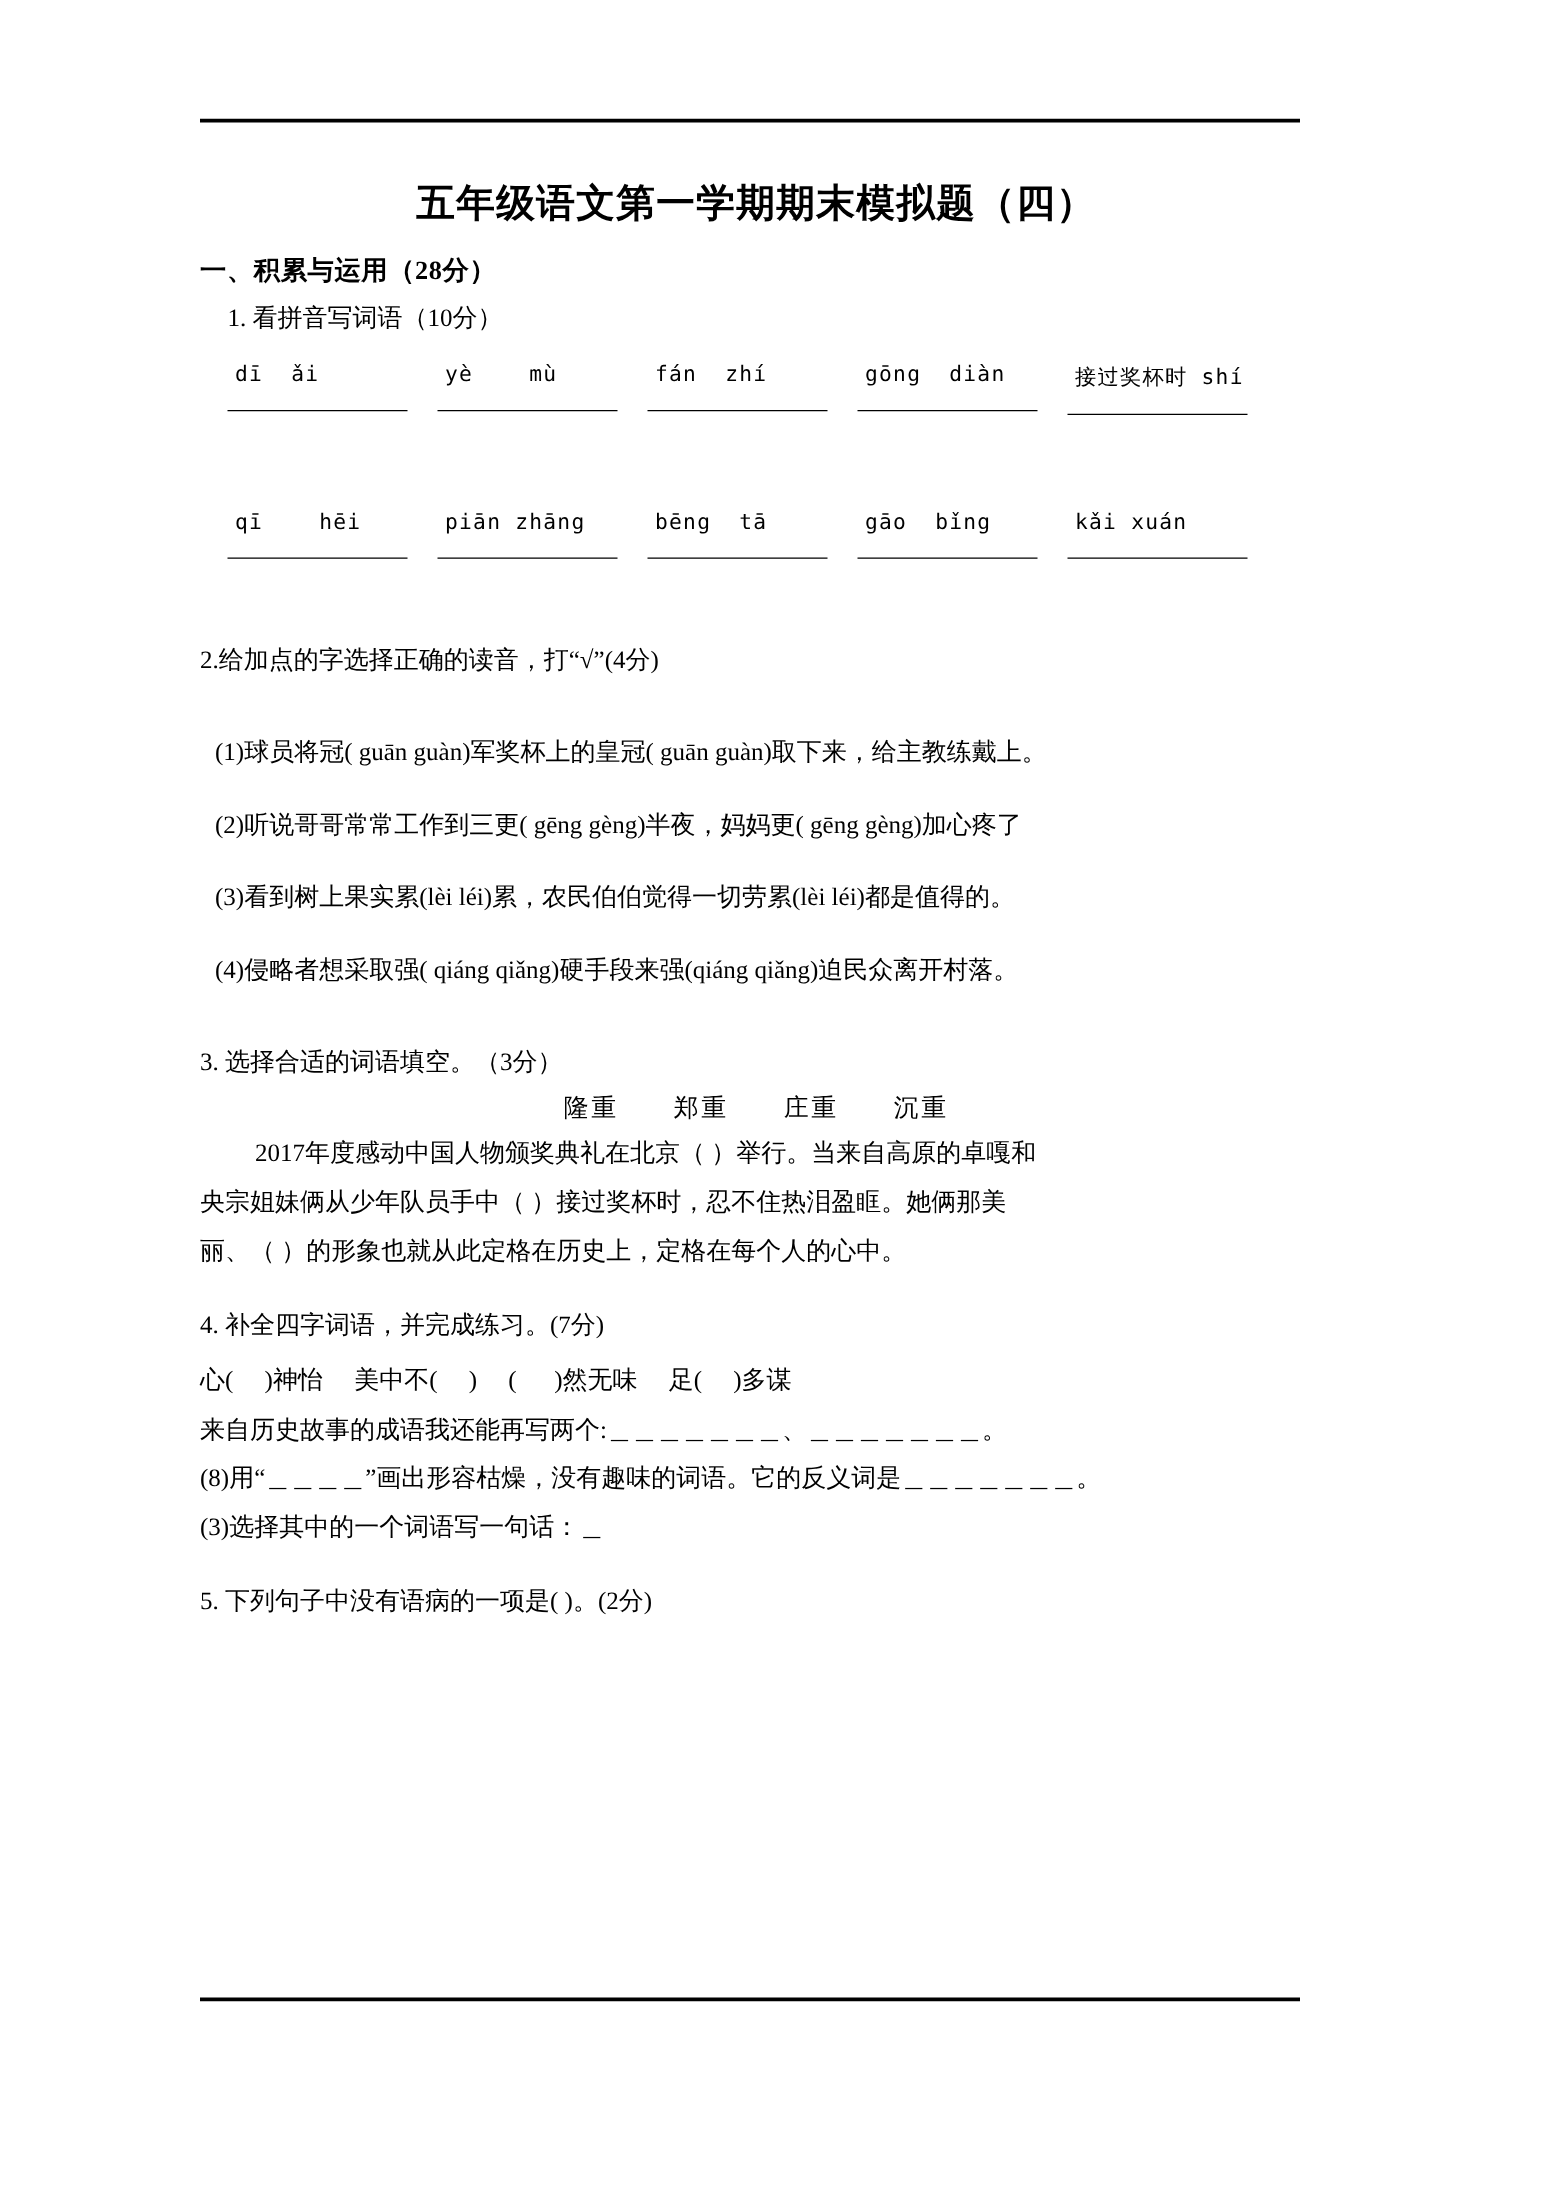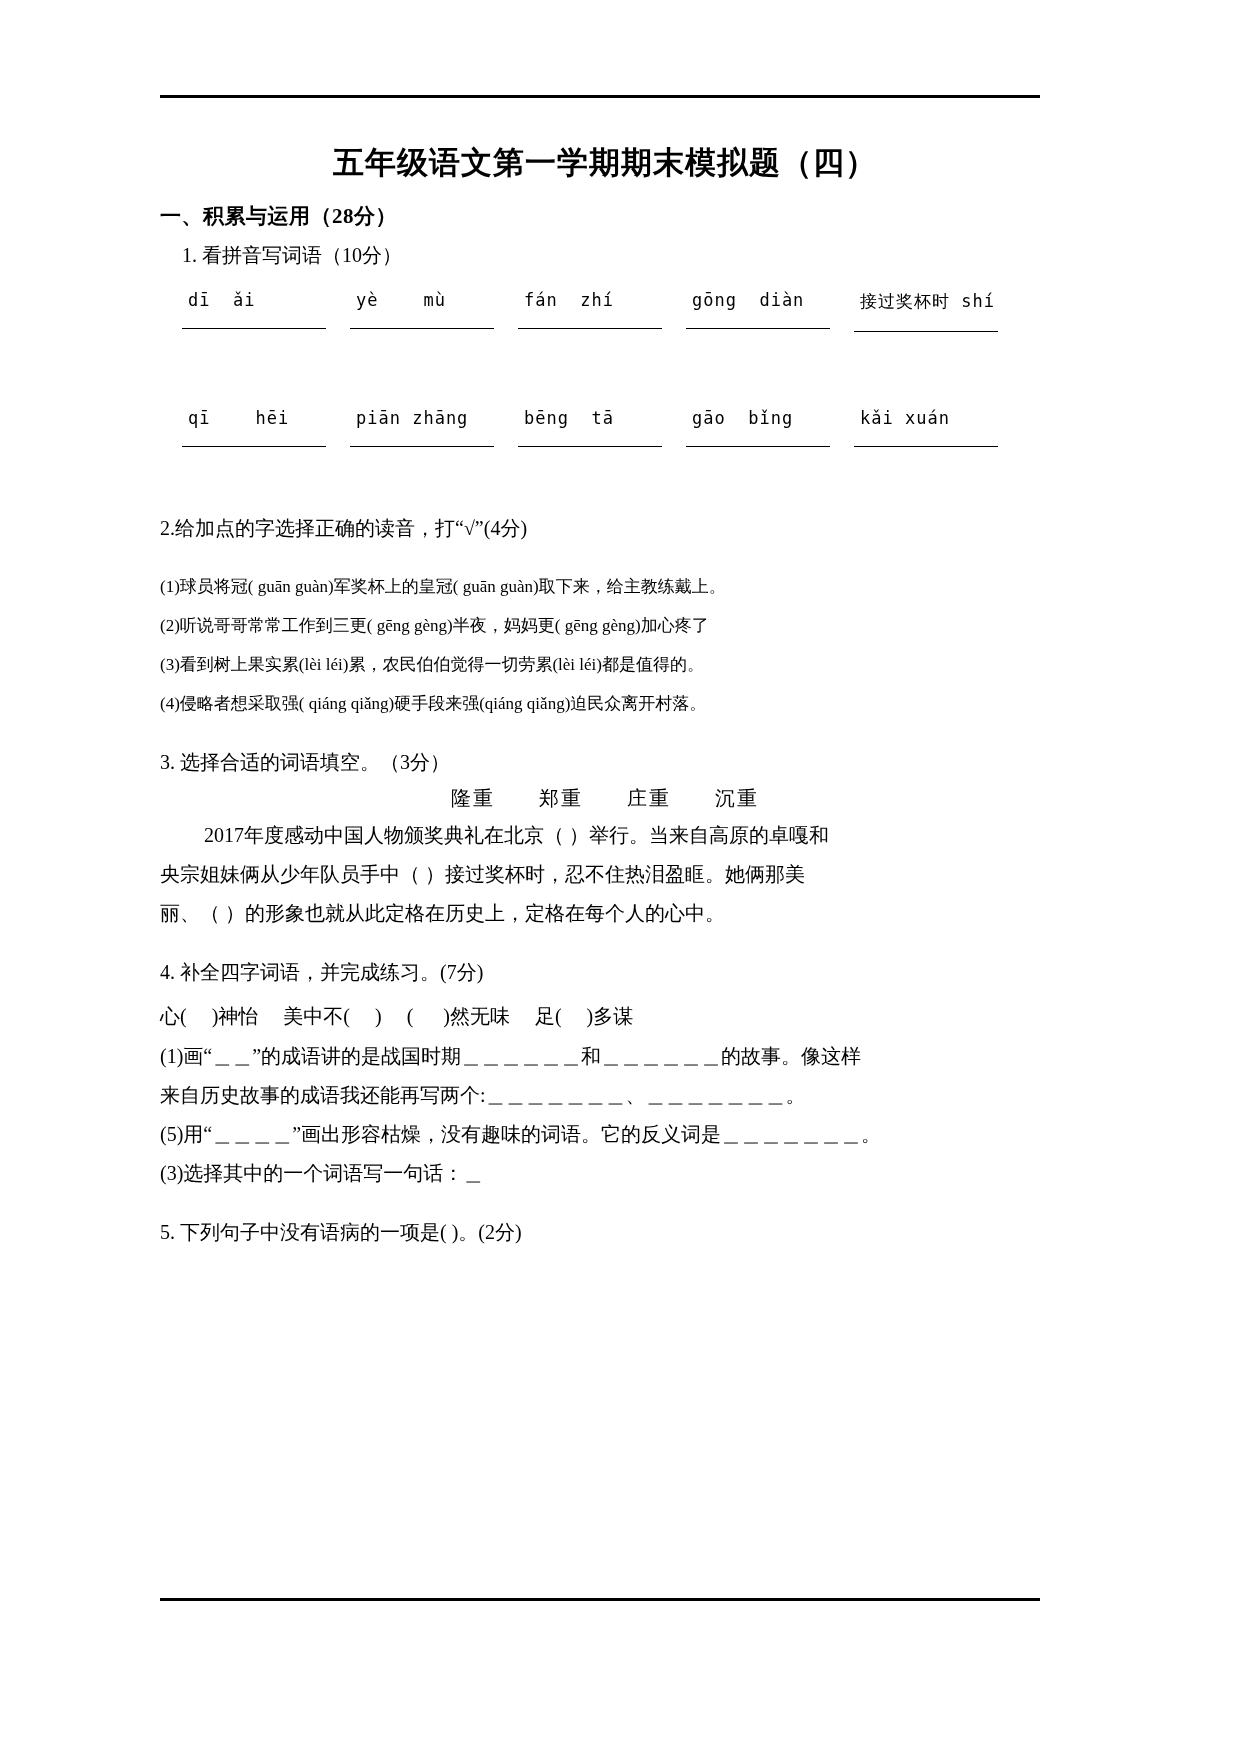--- a/index.html
+++ b/index.html
@@ -84,23 +84,23 @@
   }
   .pinyin-cell .blank {
     margin-top: 16px;
     width: 144px;
     border-bottom: 1px solid #000;
     height: 2px;
   }
   .gap-lg { height: 58px; }
   .gap-sm { height: 16px; }
   .choice-line {
-    font-size: 17px;
+    font-size: 20px;
     line-height: 2.3;
-    margin: 0;
+    margin: 12px;
     position: relative;
   }
   .words-row {
     text-align: center;
     font-size: 20px;
     letter-spacing: 2px;
     margin: 6px 0 4px 0;
   }
   .words-row span { margin: 10px 22px; }
   .para {
@@ -203,23 +203,22 @@
     <div class="para first">2017年度感动中国人物颁奖典礼在北京（        ）举行。当来自高原的卓嘎和</div>
     <div class="para">央宗姐妹俩从少年队员手中（        ）接过奖杯时，忍不住热泪盈眶。她俩那美</div>
     <div class="para">丽、（    ）的形象也就从此定格在历史上，定格在每个人的心中。</div>
 
     <div class="gap-sm"></div>
 
     <div class="q">4. 补全四字词语，并完成练习。(7分)</div>
 
     <div class="idiom-row">心(     )神怡     美中不(     )     (      )然无味     足(     )多谋</div>
 
-    <div class="para">(1)画“＿＿”的成语讲的是战国时期＿＿＿＿＿＿和＿＿＿＿＿＿的故事。像这样</div>
     <div class="para">来自历史故事的成语我还能再写两个:＿＿＿＿＿＿＿、＿＿＿＿＿＿＿。</div>
-    <div class="para">(5)用“＿＿＿＿”画出形容枯燥，没有趣味的词语。它的反义词是＿＿＿＿＿＿＿。</div>
+    <div class="para">(8)用“＿＿＿＿”画出形容枯燥，没有趣味的词语。它的反义词是＿＿＿＿＿＿＿。</div>
     <div class="para">(3)选择其中的一个词语写一句话：＿</div>
 
     <div class="gap-sm"></div>
 
     <div class="q">5. 下列句子中没有语病的一项是(     )。(2分)</div>
 
   </div>
 </div>
 
 </body></html>

